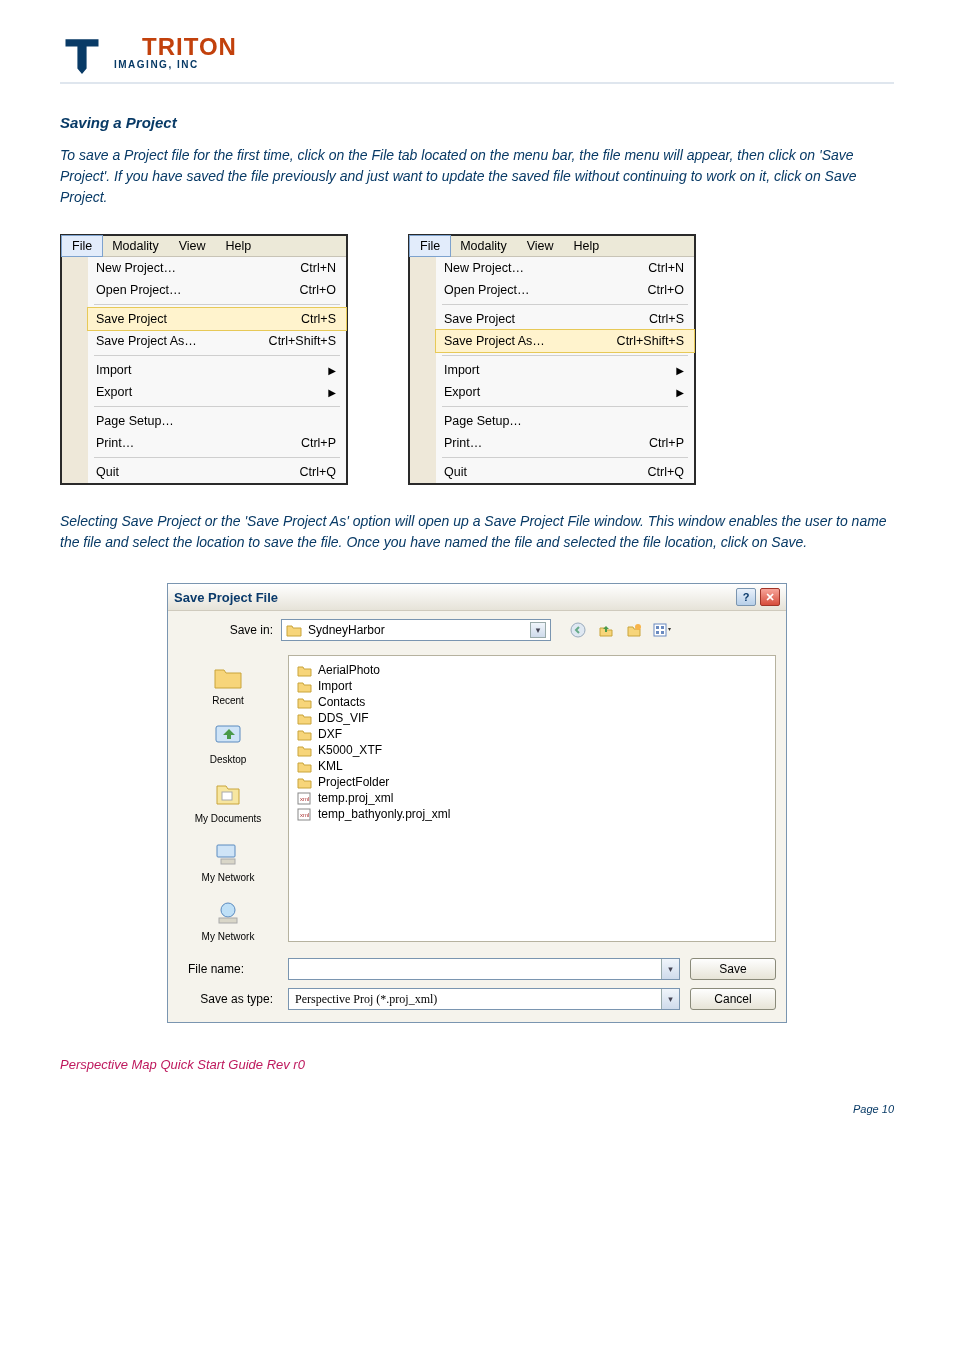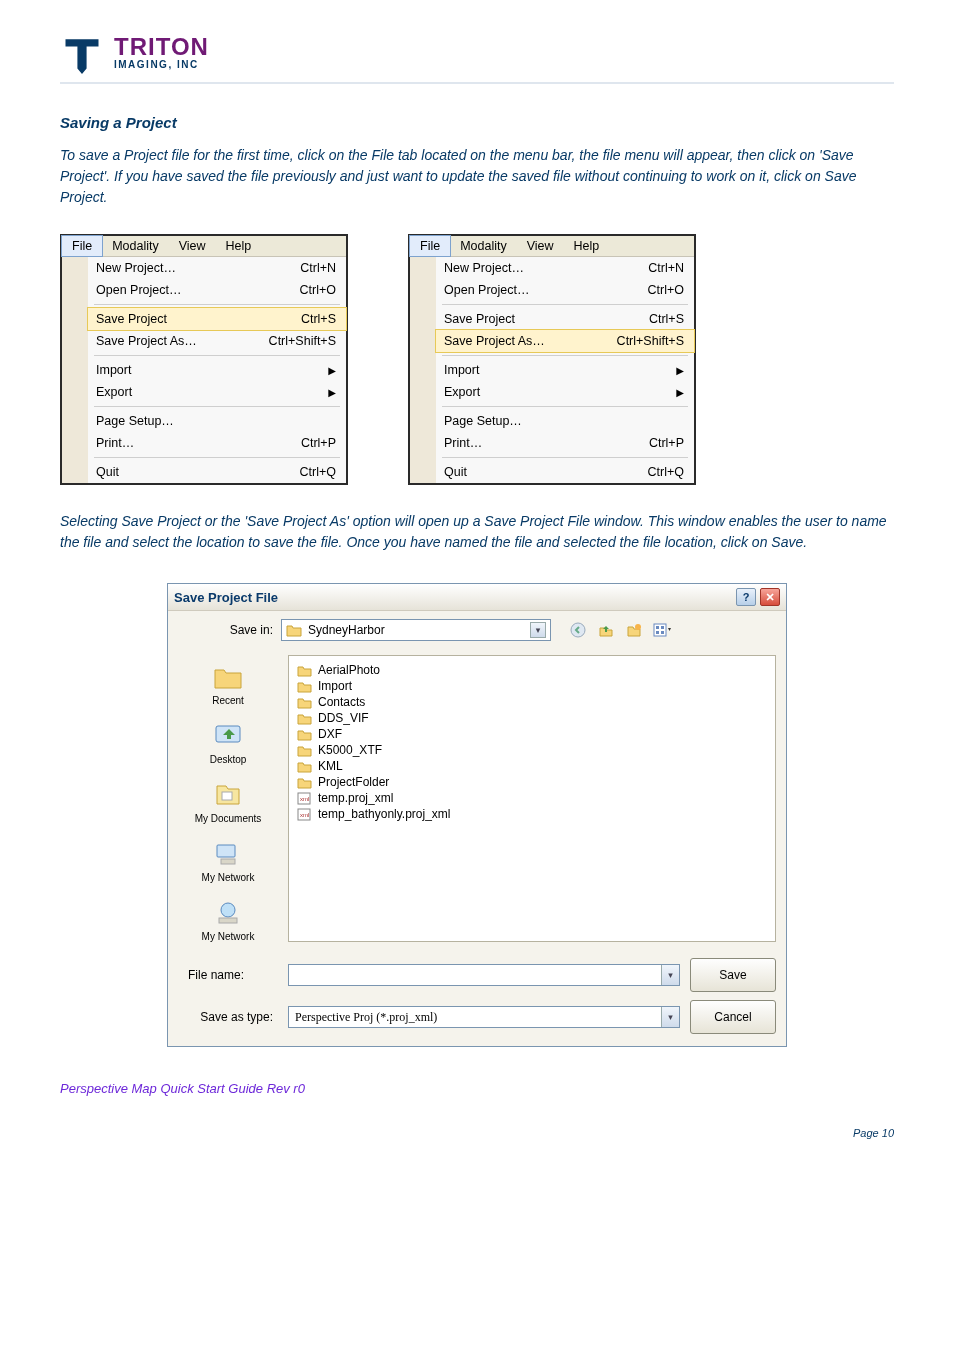--- a/index.html
+++ b/index.html
@@ -19,23 +19,24 @@
     gap: 10px;
     padding-bottom: 8px;
     border-bottom: 2px solid #dfe6ee;
     margin-bottom: 30px;
   }
   .logo-mark svg { display:block; }
   .logo-text {
     font-family: Arial, sans-serif;
     font-weight: 900;
     font-size: 24px;
-    color: #701a75;
+    color: #c2410c;
     letter-spacing: 1px;
     line-height: 1;
+    margin-left: 28px;
   }
   .logo-sub {
     font-size: 10px;
     color: #083a66;
     letter-spacing: 1.5px;
     font-weight: 600;
   }
   .heading {
     font-size: 15px;
     font-weight: 700;
@@ -203,29 +204,29 @@
     height:22px;
   }
   .textcombo input {
     flex:1; border:none; outline:none; padding:2px 6px; font-size:12px; font-family:Liberation Serif, serif;
   }
   .textcombo .dd {
     width:18px; border-left:1px solid #9aa; background:linear-gradient(#f0f5fb,#cfdbeb);
     display:flex; align-items:center; justify-content:center; font-size:9px; color:#445;
   }
   .btn {
-    height:34px;
+    height:22px;
     border:1px solid #8a8a7a;
     background:linear-gradient(#fefefe,#e7e4d7);
     border-radius:3px;
     font-size:12px;
     display:flex; align-items:center; justify-content:center;
   }
   .page-num { text-align:right; color:#083a66; font-style:italic; font-size:11px; margin-top:50px;}
-  .guide-foot { color:#6d28d9; font-style:italic; font-size:13px; margin-top:4px;}
+  .guide-foot { color:#be185d; font-style:italic; font-size:13px; margin-top:4px;}
   .foot-row { display:flex; justify-content:space-between; }
 
   
   .folder-small svg, .xml-small svg { display:block; }
 </style>
 </head>
 <body>
 
 <div class="page">
 

